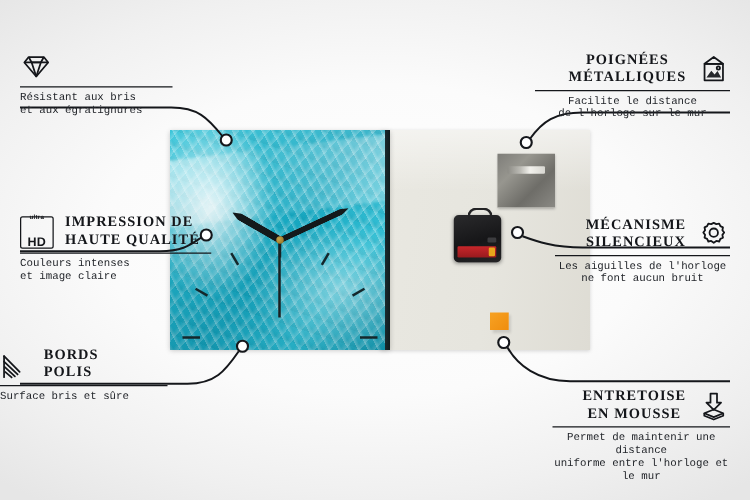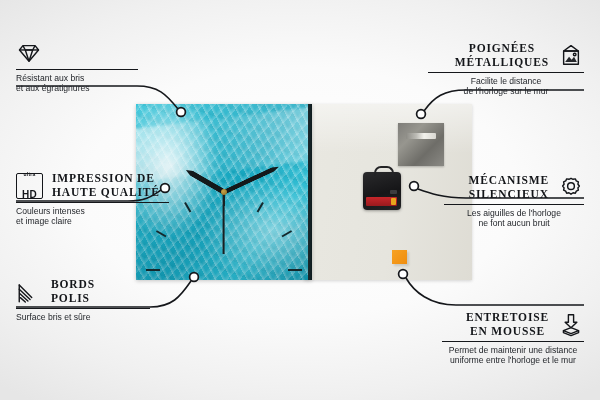--- a/index.html
+++ b/index.html
@@ -260,21 +260,21 @@
     letter-spacing: 0.85px;
     color: #14161a;
     white-space: pre-line;
   }
   .co-rule {
     height: 1px;
     background: #15171b;
     margin-top: 3px;
   }
   .co-sub {
-    font-family: Liberation Sans, sans-serif;
+    font-family: Liberation Mono, monospace;
     font-size: 8.6px;
     line-height: 10.4px;
     color: #23262b;
     margin-top: 3px;
     white-space: pre-line;
   }
 
   .ico {
     width: 26px;
     height: 26px;
@@ -396,21 +396,21 @@
         <span class="hd-big">HD</span>
       </span>
       <span class="co-title">IMPRESSION DE
 HAUTE QUALITÉ</span>
     </div>
     <div class="co-rule"></div>
     <div class="co-sub">Couleurs intenses
 et image claire</div>
   </div>
 
-  <div class="callout left" style="left:16px; top:278px; width:134px;">
+  <div class="callout left" style="left:0; top:278px; width:134px;">
     <div class="co-head">
       <span class="ico">
         <svg viewBox="0 0 24 24">
           <g fill="none" stroke="currentColor" stroke-width="1.3" stroke-linecap="round">
             <path d="M3 5.5 L14.5 17"></path>
             <path d="M3 9.5 L13 19"></path>
             <path d="M3.4 13.4 L11 20.4"></path>
             <path d="M4 17.2 L8.6 21.2"></path>
             <path d="M3 5.5 L3 21"></path>
           </g>

